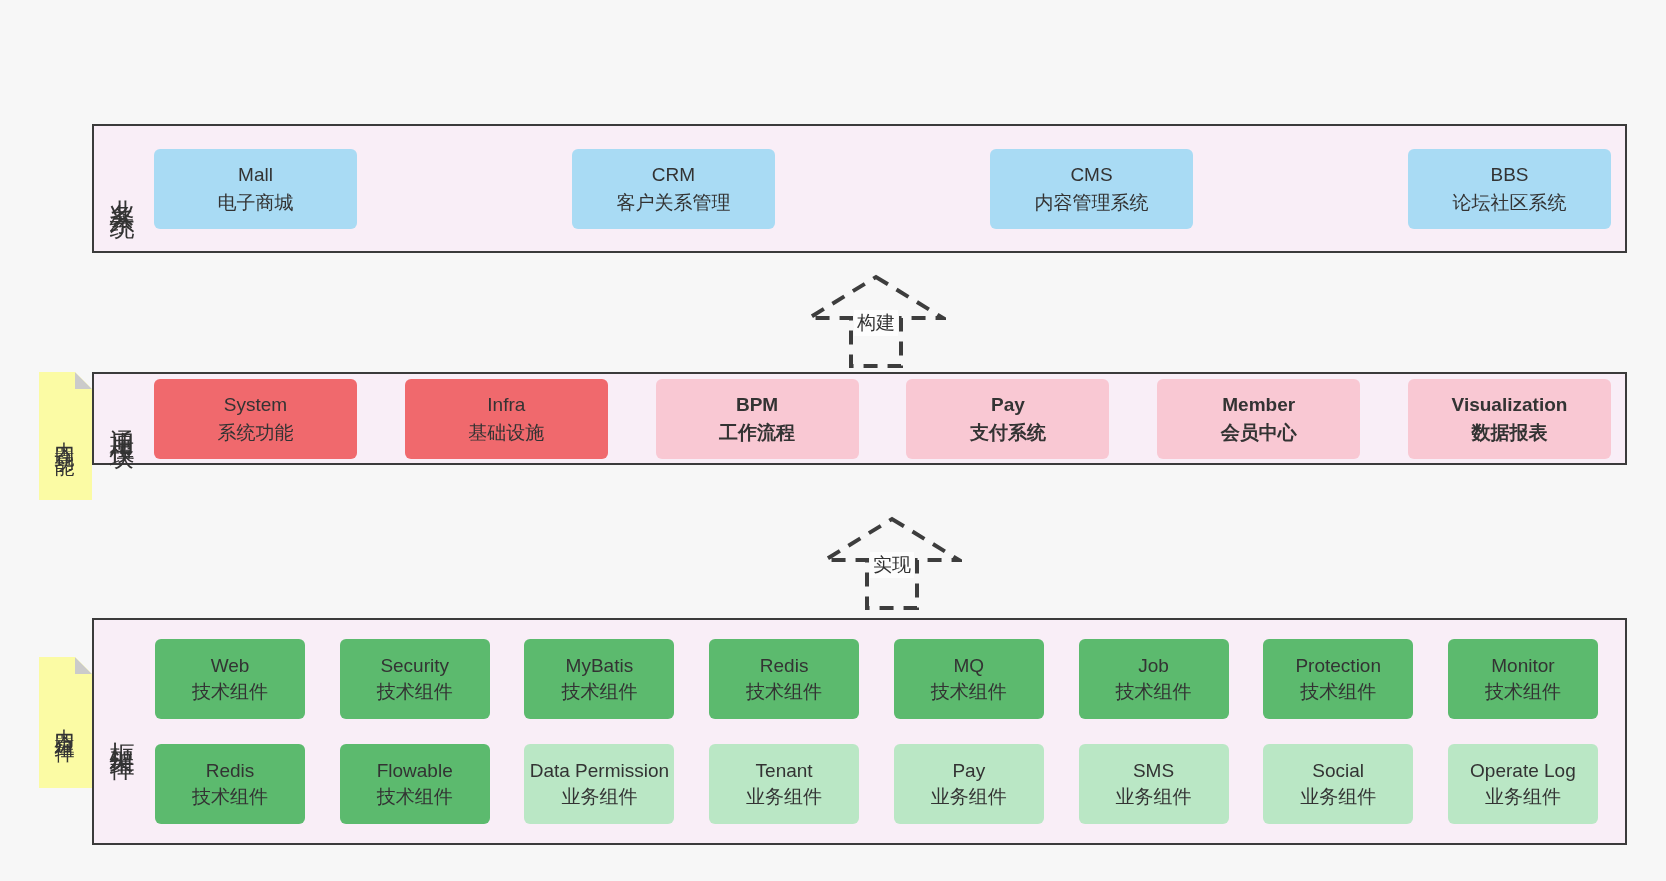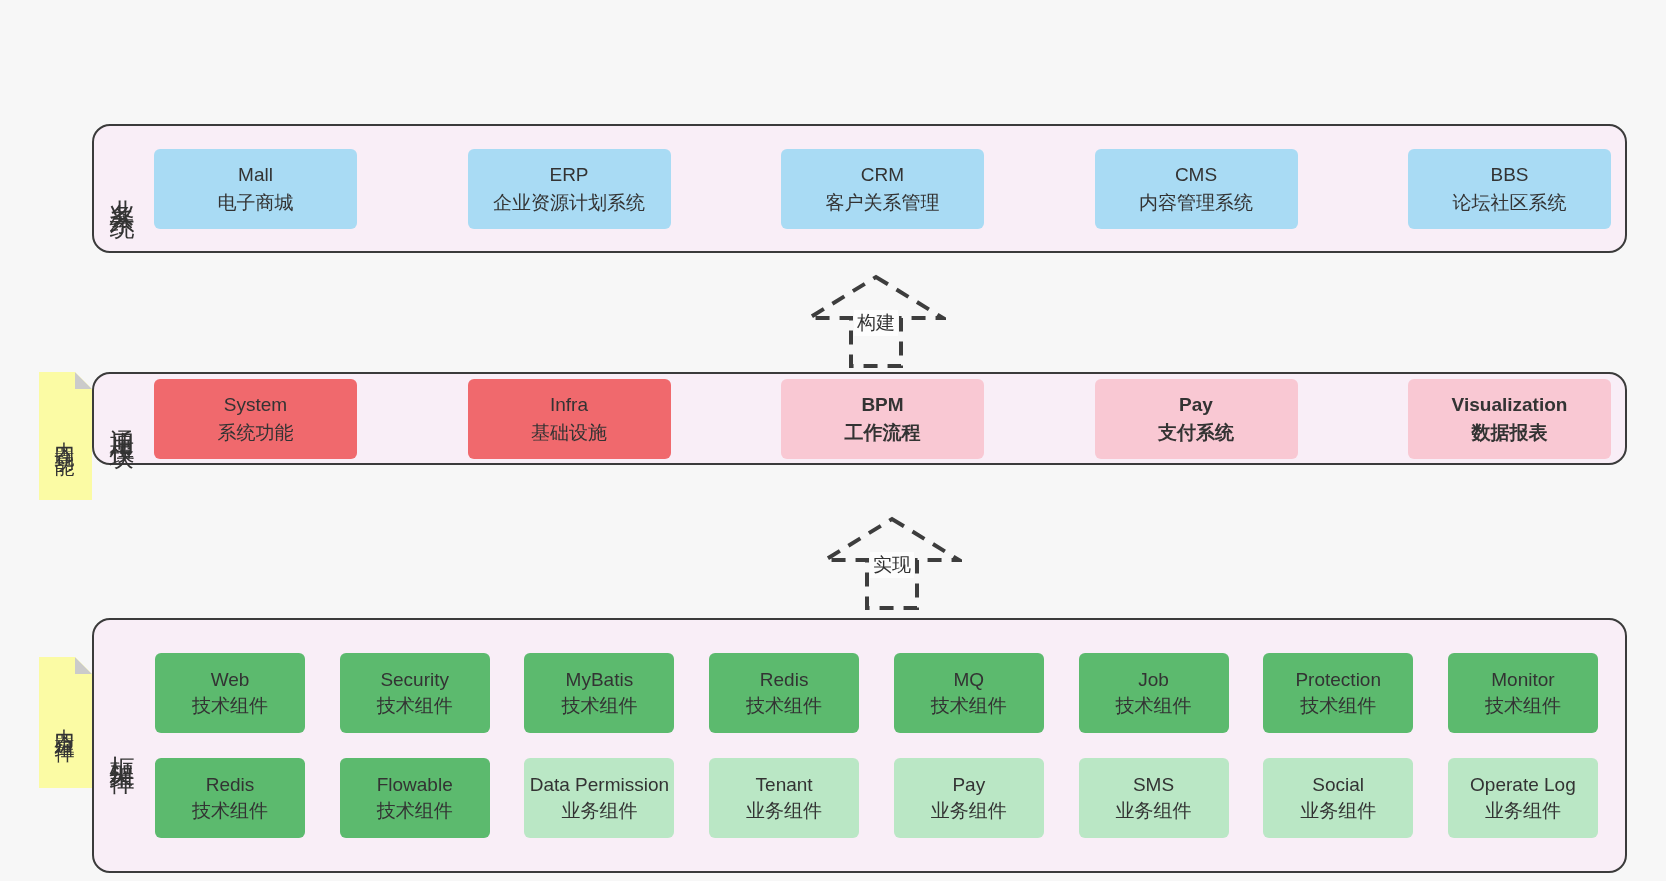--- a/index.html
+++ b/index.html
@@ -9,25 +9,25 @@
     --text:#333333; --arrow:#3d3d3d; --arrow-label-bg:#fdfdfd;
   }
   html,body{margin:0;padding:0;}
   body{
     width:1666px;height:881px;position:relative;overflow:hidden;
     background:var(--page-bg);color:var(--text);
     font-family:"Liberation Sans","DejaVu Sans",sans-serif;
   }
   .band{
     position:absolute;left:92px;width:1535px;box-sizing:border-box;
-    background:var(--band-bg);border:2px solid var(--band-border);border-radius:18px;
+    background:var(--band-bg);border:2px solid var(--band-border);border-radius:0;
   }
   #band-business{top:124px;height:129px;}
   #band-modules{top:372px;height:93px;}
-  #band-components{top:618px;height:255px;}
+  #band-components{top:618px;height:227px;}
   .band-label{
     position:absolute;left:6px;top:0;bottom:0;width:46px;
     display:flex;align-items:center;justify-content:center;
     writing-mode:vertical-rl;text-orientation:upright;
     font-size:25px;letter-spacing:5px;color:var(--text);
   }
   .band-content{
     position:absolute;top:0;bottom:0;
     display:flex;flex-direction:column;justify-content:center;gap:25px;
   }
@@ -78,24 +78,20 @@
 
 <section class="band" id="band-business">
   <div class="band-label">业务系统</div>
   <div class="band-content">
     <div class="band-row">
       <div class="box blue">
         <div>Mall</div>
         <div>电子商城</div>
       </div>
       <div class="box blue">
-        <div>ERP</div>
-        <div>企业资源计划系统</div>
-      </div>
-      <div class="box blue">
         <div>CRM</div>
         <div>客户关系管理</div>
       </div>
       <div class="box blue">
         <div>CMS</div>
         <div>内容管理系统</div>
       </div>
       <div class="box blue">
         <div>BBS</div>
         <div>论坛社区系统</div>
@@ -130,20 +126,24 @@
       </div>
       <div class="box pink">
         <div>BPM</div>
         <div>工作流程</div>
       </div>
       <div class="box pink">
         <div>Pay</div>
         <div>支付系统</div>
       </div>
       <div class="box pink">
+        <div>Member</div>
+        <div>会员中心</div>
+      </div>
+      <div class="box pink">
         <div>Visualization</div>
         <div>数据报表</div>
       </div>
     </div>
   </div>
 </section>
 
 <div class="arrow" id="arrow-implement">
   <svg viewBox="0 0 140 95">
     <polygon points="70,3 137,44 95,44 95,92 45,92 45,44 3,44"></polygon>

